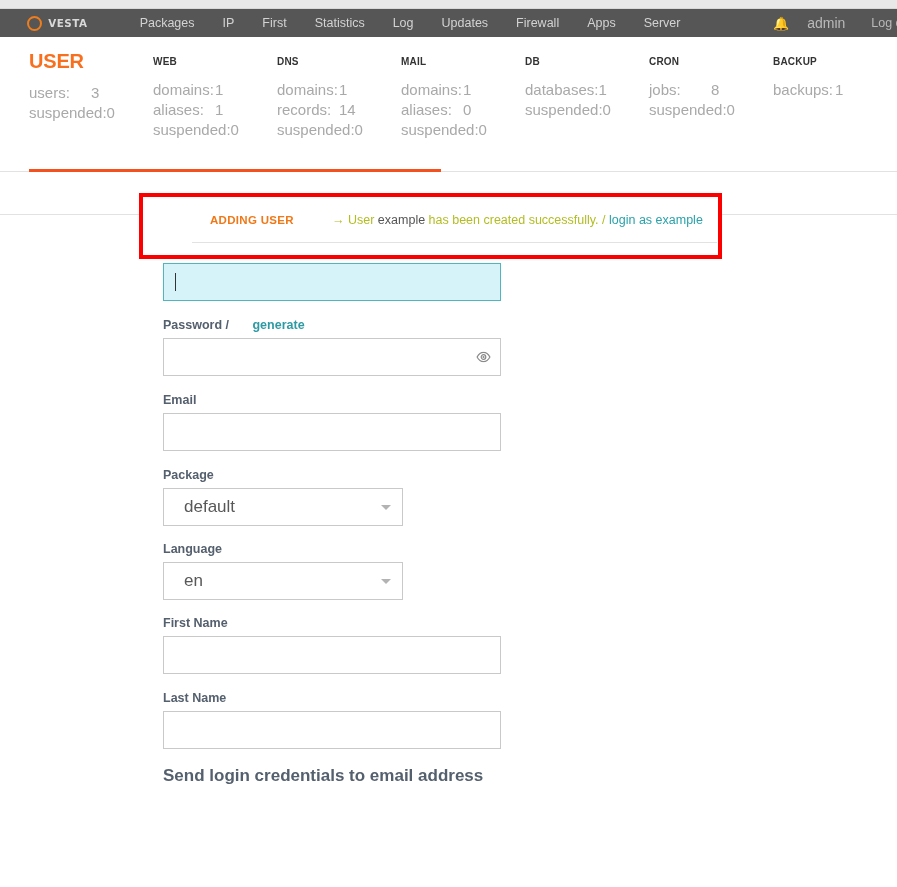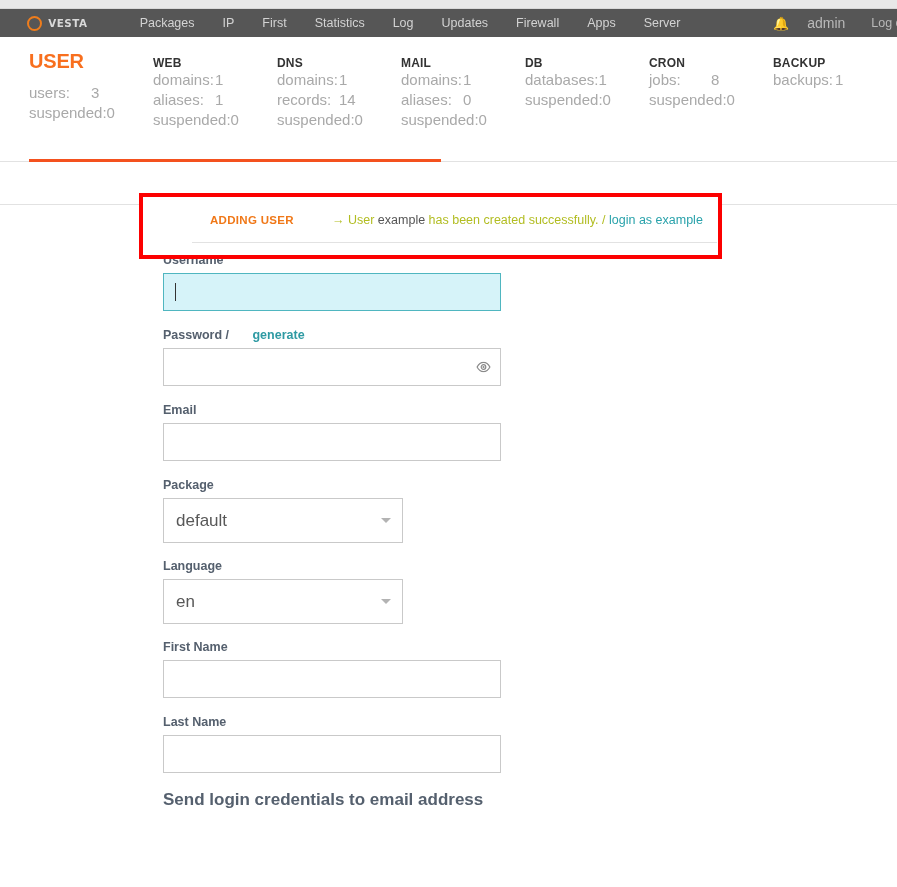--- a/index.html
+++ b/index.html
@@ -102,24 +102,25 @@
 
   
   .stats {
     display: flex;
     padding: 19px 0 0 29px;
     box-sizing: border-box;
   }
   .stat-col { width: 137px; }
   .stat-col.first { width: 137px; }
   .stat-title {
-    font-size: 12px;
+    font-size: 10px;
     font-weight: bold;
     color: #333333;
     letter-spacing: 0.2px;
+    margin-bottom: 13px;
   }
   .stat-title.active {
     color: #f86f1e;
     font-size: 20px;
     font-weight: bold;
     letter-spacing: -0.2px;
     margin-top: -6px;
     margin-bottom: 10px;
     cursor: pointer;
   }
@@ -249,28 +250,28 @@
     position: absolute;
     right: 10px;
     top: 50%;
     transform: translateY(-50%);
     cursor: pointer;
     line-height: 0;
   }
 
   .select-box {
     width: 240px;
-    height: 45px;
+    height: 38px;
     border: 1px solid #c9c9c9;
     box-sizing: border-box;
     background: #ffffff;
     display: flex;
     align-items: center;
     justify-content: space-between;
-    padding: 0 11px 0 12px;
+    padding: 0 11px 0 20px;
     cursor: pointer;
   }
   .select-value {
     font-size: 17px;
     color: #585858;
   }
   .chev {
     width: 0; height: 0;
     border-left: 5px solid transparent;
     border-right: 5px solid transparent;
@@ -418,21 +419,20 @@
   <div class="banner-inner">
     <span class="banner-tag">ADDING USER</span>
     <span class="banner-msg"><span class="m-green">→ User</span>&nbsp;<span class="m-dark">example</span>&nbsp;<span class="m-green">has been created successfully. /</span>&nbsp;<a class="m-teal">login as example</a></span>
   </div>
   <div class="banner-divider"></div>
 </div>
 
 <div class="form">
 
   <div class="field">
-    <label class="field-label">Username</label>
     <div class="input-holder">
       <input class="text-input focused" type="text" placeholder="" style="">
       <span class="caret"></span>
     </div>
   </div>
 
   <div class="field">
     <label class="field-label"><span>Password /</span>
       <a class="label-link">generate</a>
     </label>

